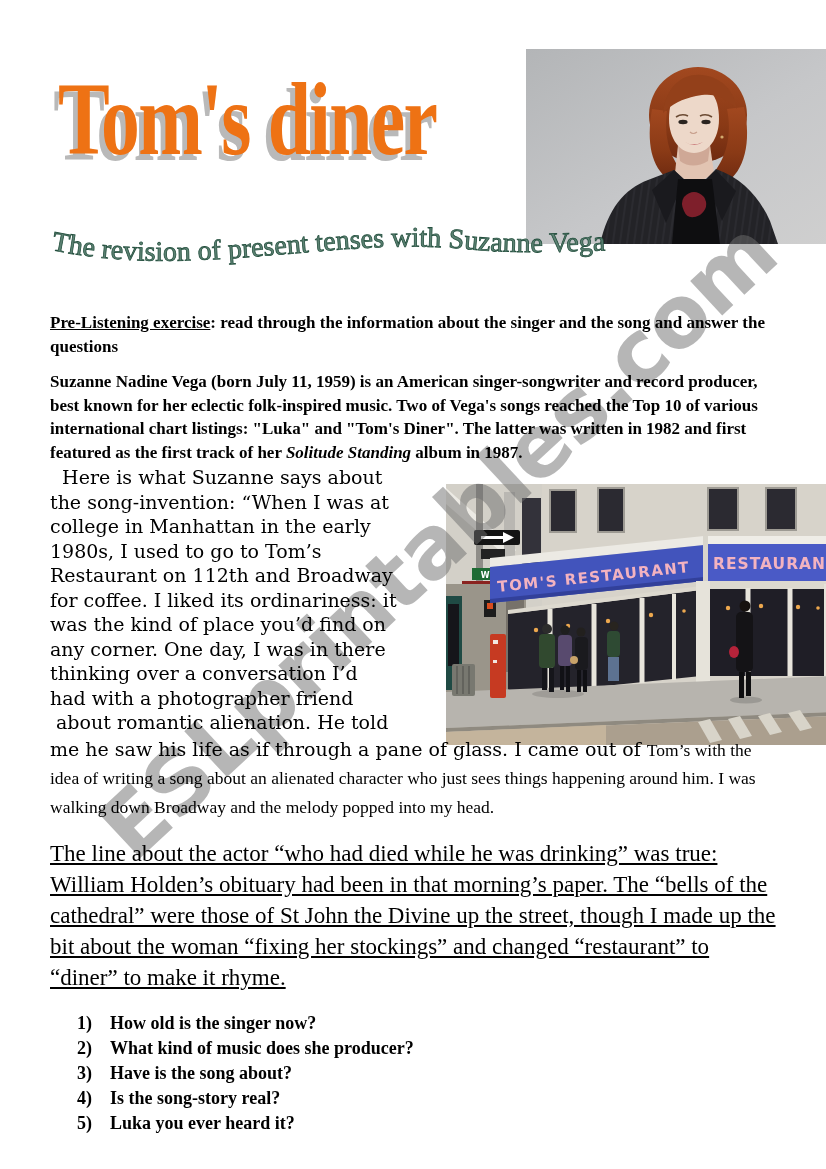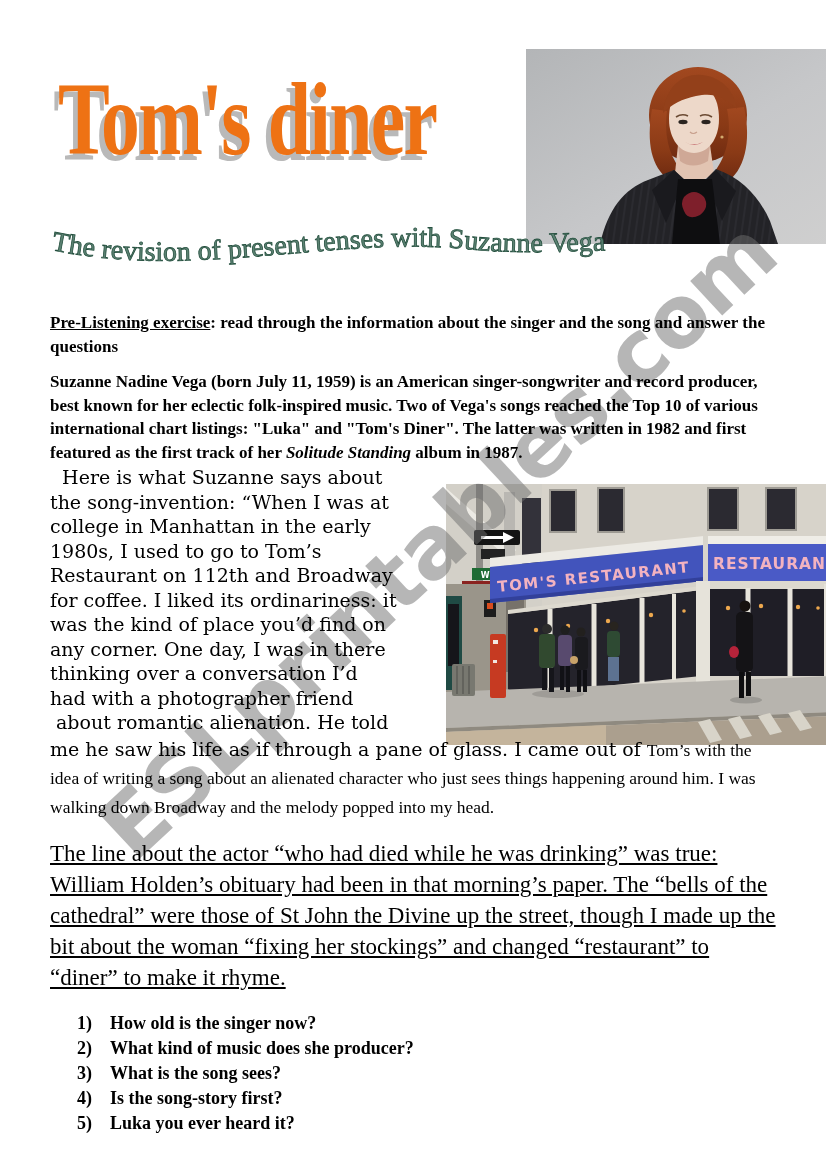--- a/index.html
+++ b/index.html
@@ -279,25 +279,25 @@
     <div class="q-row">
       <span class="q-num">1)</span>
       <span class="q-text">How old is the singer now?</span>
     </div>
     <div class="q-row">
       <span class="q-num">2)</span>
       <span class="q-text">What kind of music does she producer?</span>
     </div>
     <div class="q-row">
       <span class="q-num">3)</span>
-      <span class="q-text">What is the song sees?</span>
+      <span class="q-text">Have is the song about?</span>
     </div>
     <div class="q-row">
       <span class="q-num">4)</span>
-      <span class="q-text">Is the song-story first?</span>
+      <span class="q-text">Is the song-story real?</span>
     </div>
     <div class="q-row">
       <span class="q-num">5)</span>
       <span class="q-text">Luka you ever heard it?</span>
     </div>
   </div>
 
 </div>
 
 </body></html>

